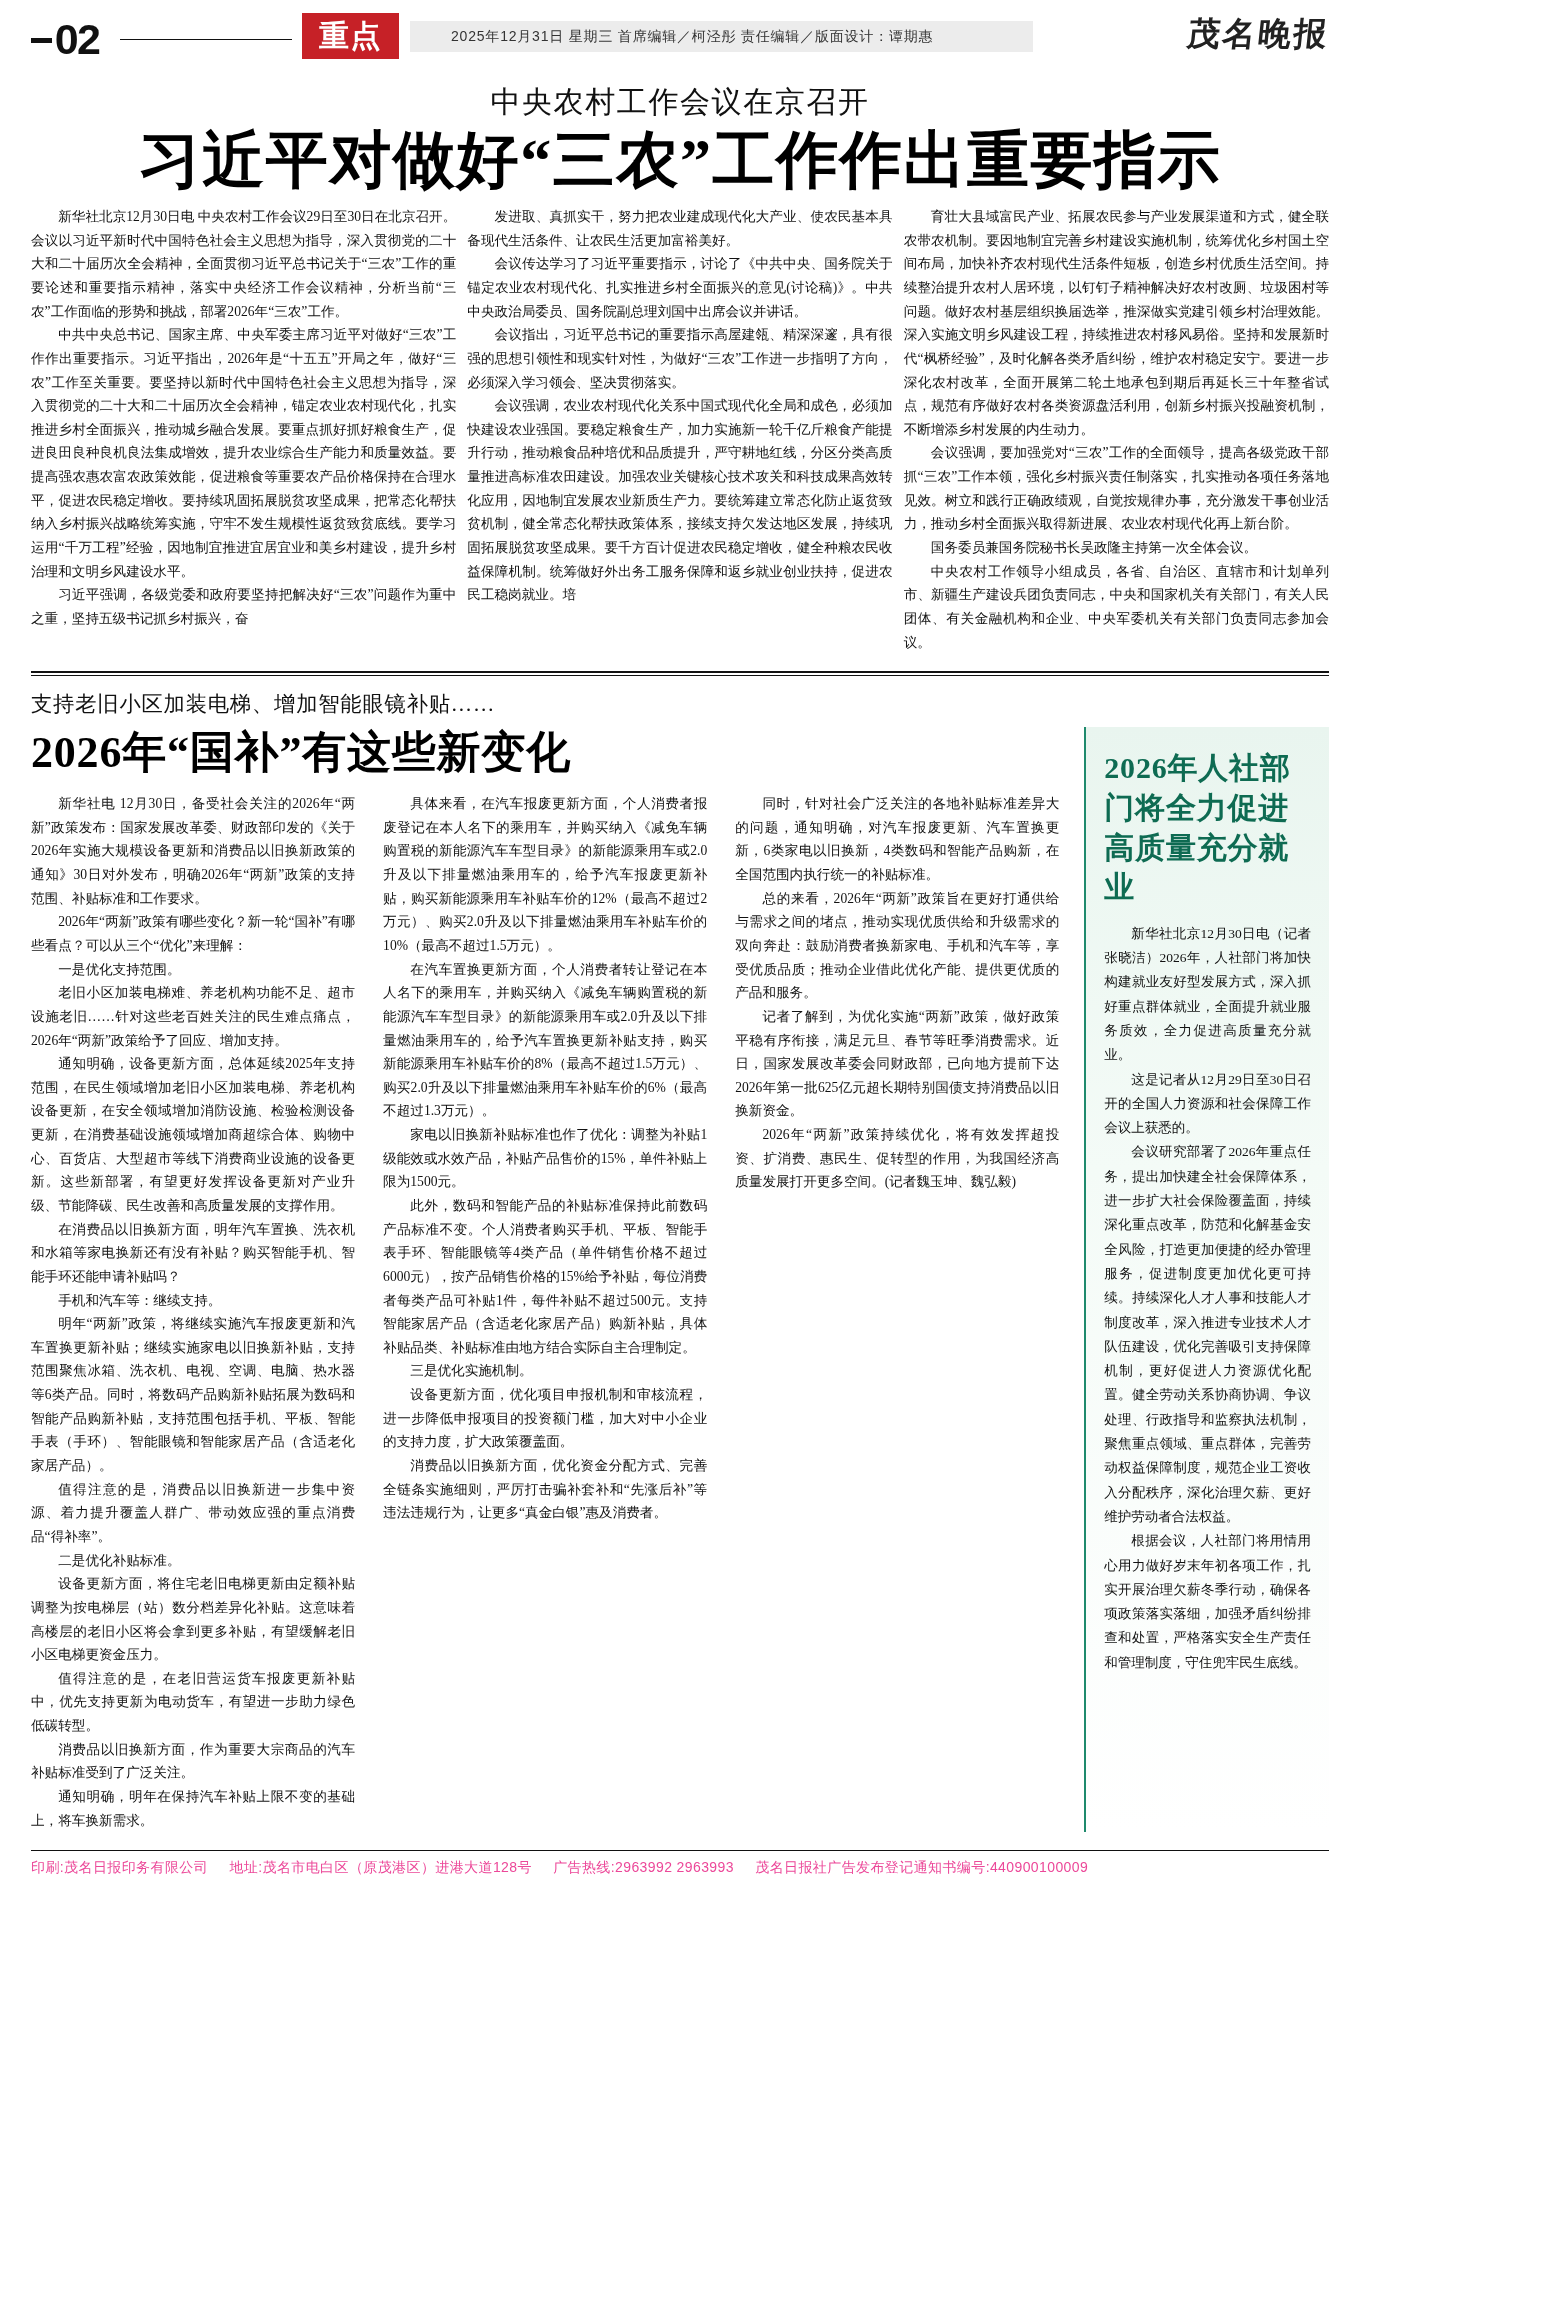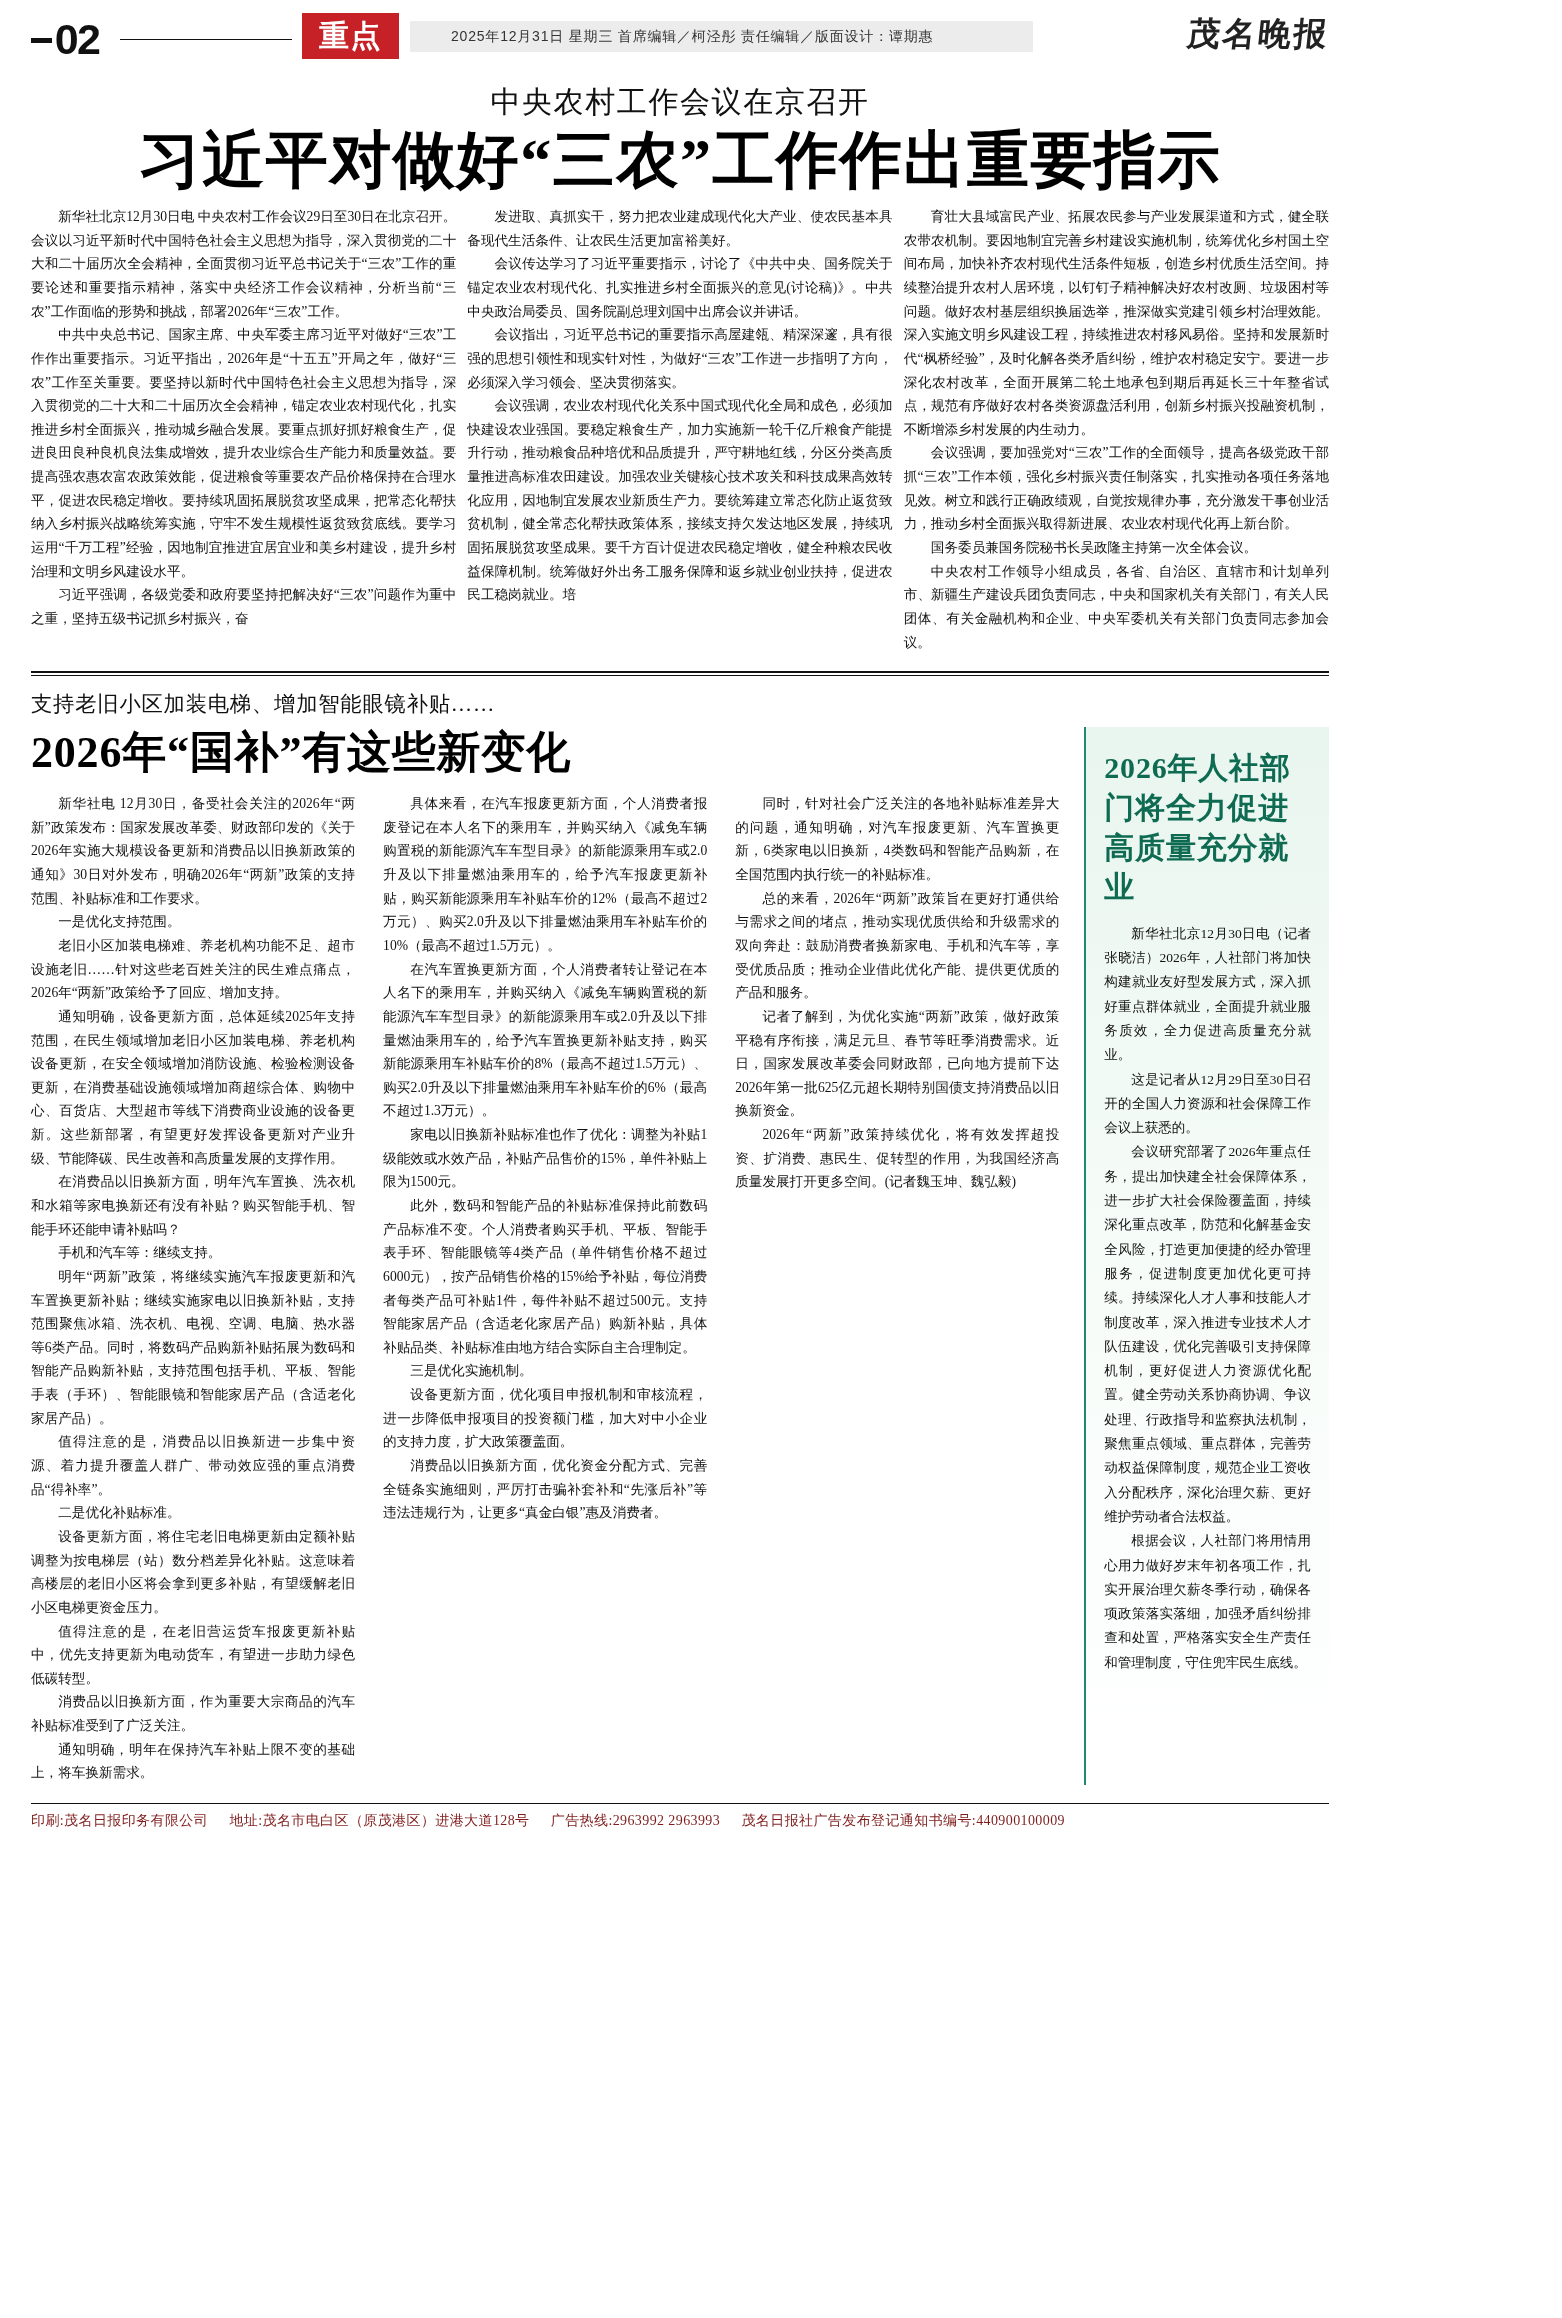--- a/index.html
+++ b/index.html
@@ -163,24 +163,24 @@
     color: #0e6b52;
     letter-spacing: 0.8px;
     margin-bottom: 15px;
   }
   .sidebar .body-text { font-size: 13.5px; line-height: 1.8; }
 
   
   .footer-rule { border-top: 1.6px solid #111; margin-top: 18px; }
   .footer {
     font-size: 14px;
-    color: #7f1d1d;
+    color: #ec4899;
     padding: 8.2px 0 11.5px 0;
     letter-spacing: 0.4px;
-    font-family: Liberation Serif, serif;
+    font-family: Liberation Sans, sans-serif;
     display: flex;
     gap: 21.3px;
     align-items: center;
     justify-content: flex-start;
     white-space: nowrap;
   }
   .footer span { display: inline-block; }
 </style>
 </head>
 <body>
@@ -232,20 +232,21 @@
   <div class="lower">
 
     <div class="lower-main">
       <div class="sub-kicker">支持老旧小区加装电梯、增加智能眼镜补贴……</div>
       <div class="headline2">2026年“国补”有这些新变化</div>
 
       <div class="cols-3b">
         <div class="col">
           <div class="body-text">
             <p>新华社电  12月30日，备受社会关注的2026年“两新”政策发布：国家发展改革委、财政部印发的《关于2026年实施大规模设备更新和消费品以旧换新政策的通知》30日对外发布，明确2026年“两新”政策的支持范围、补贴标准和工作要求。</p>
+            <p>2026年“两新”政策有哪些变化？新一轮“国补”有哪些看点？可以从三个“优化”来理解：</p>
             <p>一是优化支持范围。</p>
             <p>老旧小区加装电梯难、养老机构功能不足、超市设施老旧……针对这些老百姓关注的民生难点痛点，2026年“两新”政策给予了回应、增加支持。</p>
             <p>通知明确，设备更新方面，总体延续2025年支持范围，在民生领域增加老旧小区加装电梯、养老机构设备更新，在安全领域增加消防设施、检验检测设备更新，在消费基础设施领域增加商超综合体、购物中心、百货店、大型超市等线下消费商业设施的设备更新。这些新部署，有望更好发挥设备更新对产业升级、节能降碳、民生改善和高质量发展的支撑作用。</p>
             <p>在消费品以旧换新方面，明年汽车置换、洗衣机和水箱等家电换新还有没有补贴？购买智能手机、智能手环还能申请补贴吗？</p>
             <p>手机和汽车等：继续支持。</p>
             <p>明年“两新”政策，将继续实施汽车报废更新和汽车置换更新补贴；继续实施家电以旧换新补贴，支持范围聚焦冰箱、洗衣机、电视、空调、电脑、热水器等6类产品。同时，将数码产品购新补贴拓展为数码和智能产品购新补贴，支持范围包括手机、平板、智能手表（手环）、智能眼镜和智能家居产品（含适老化家居产品）。</p>
             <p>值得注意的是，消费品以旧换新进一步集中资源、着力提升覆盖人群广、带动效应强的重点消费品“得补率”。</p>
             <p>二是优化补贴标准。</p>
             <p>设备更新方面，将住宅老旧电梯更新由定额补贴调整为按电梯层（站）数分档差异化补贴。这意味着高楼层的老旧小区将会拿到更多补贴，有望缓解老旧小区电梯更资金压力。</p>
             <p>值得注意的是，在老旧营运货车报废更新补贴中，优先支持更新为电动货车，有望进一步助力绿色低碳转型。</p>

